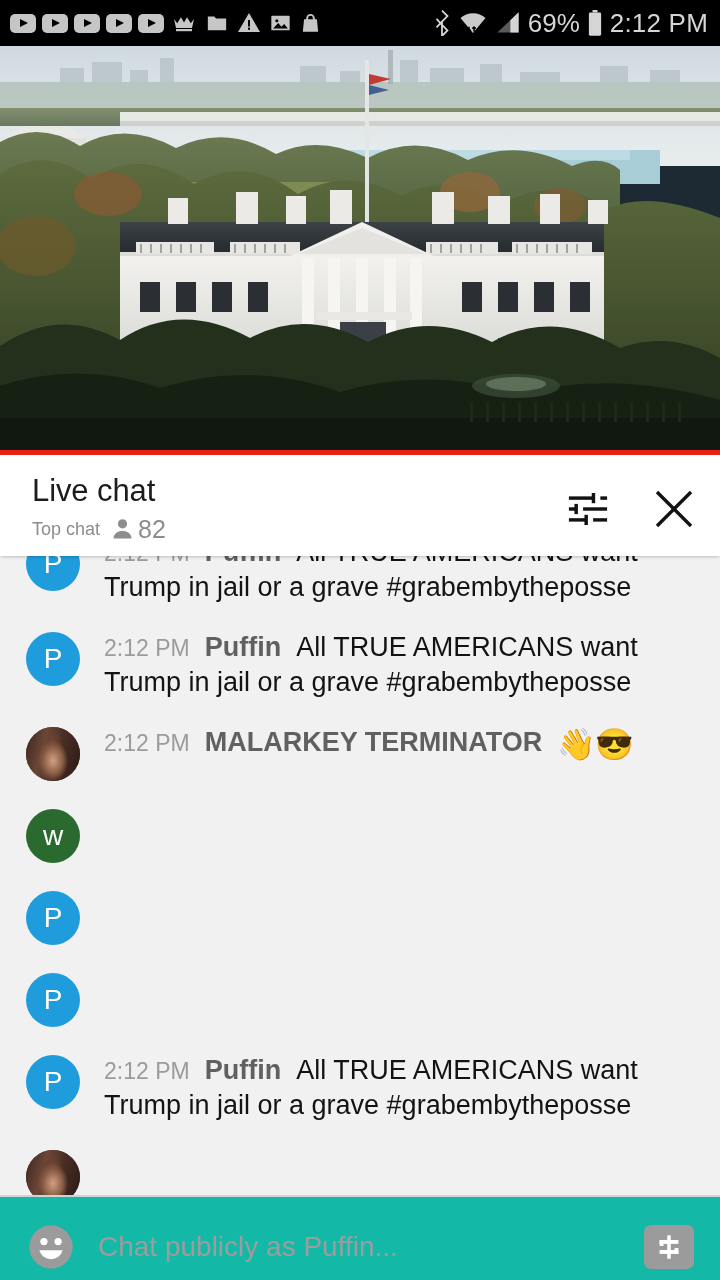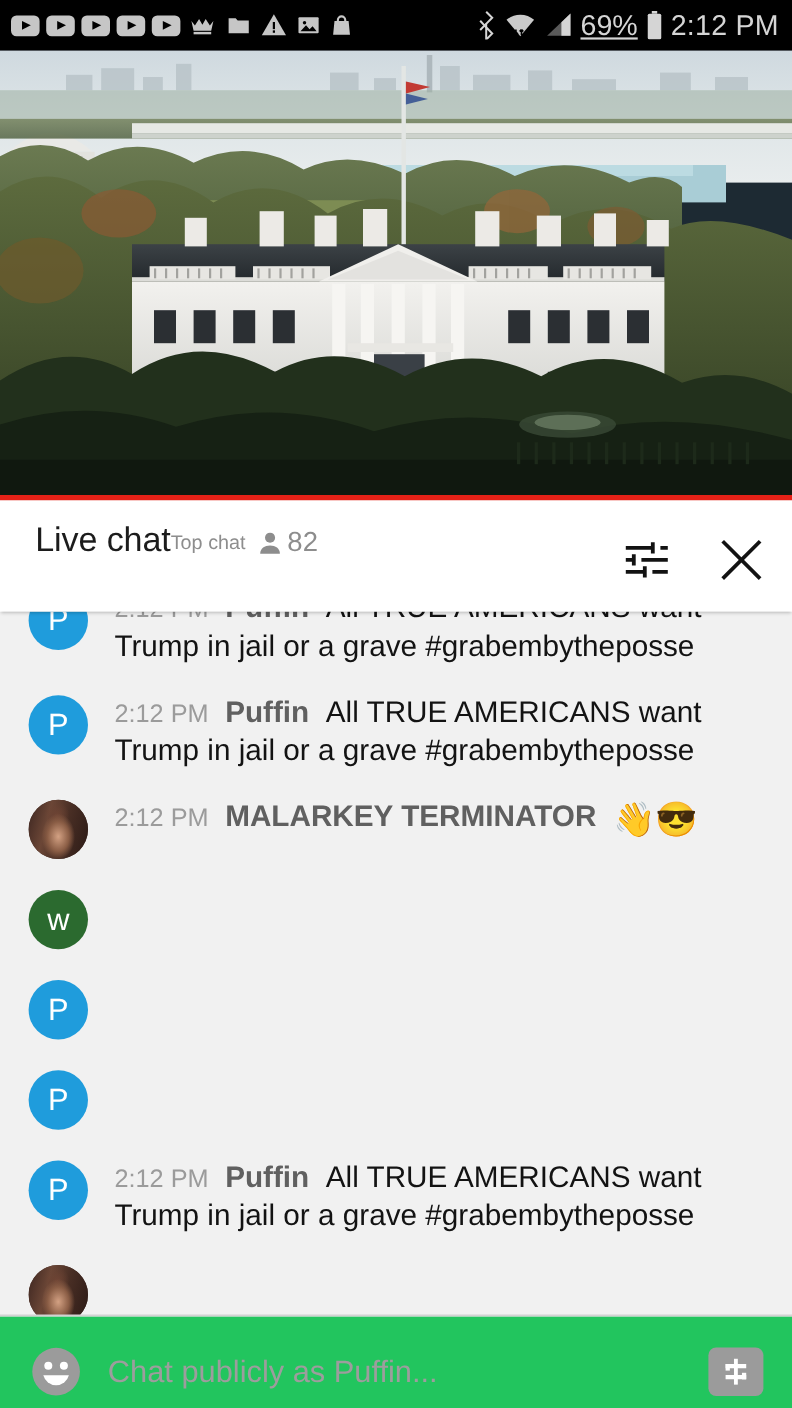--- a/index.html
+++ b/index.html
@@ -23,21 +23,21 @@
     width:26px; height:19px; background:#c6c6c6; border-radius:5px;
     position:relative; flex:none;
   }
   .yt-ico:after{
     content:""; position:absolute; left:10px; top:5px;
     border-left:8px solid #000; border-top:4.5px solid transparent;
     border-bottom:4.5px solid transparent;
   }
   .sb-glyph{ color:#c6c6c6; line-height:1; flex:none; display:block; }
   .sb-text{ color:#d5d5d5; font-size:26px; letter-spacing:.2px; }
-  .sb-pct{ color:#d5d5d5; font-size:26px;text-decoration:underline; }
+  .sb-pct{ color:#d5d5d5; font-size:26px; }
 
   
   .video{
     position:absolute; top:46px; left:0; width:720px; height:404px;
     overflow:hidden; background:#1d2a33;
   }
   .video svg{ display:block; width:720px; height:404px; }
   .progress{
     position:absolute; top:450px; left:0; width:720px; height:5px;
     background:#2a2a2a;
@@ -45,21 +45,21 @@
   .progress .fill{ height:100%; width:100%; background:#e62117; }
 
   
   .chat-header{
     position:absolute; top:455px; left:0; width:720px; height:101px;
     background:#fff; display:flex; align-items:flex-start;
     padding:18px 22px 0 32px;
     box-shadow:0 2px 3px -1px rgba(0,0,0,.22);
     z-index:5;
   }
-  .ch-titles{ display:flex; flex-direction:row; }
+  .ch-titles{ display:flex; flex-direction:column; }
   .ch-title{ font-size:31px; color:#1c1c1c; line-height:1.15; letter-spacing:-.1px;}
   .ch-sub{ display:flex; align-items:center; gap:10px; margin-top:6px; }
   .ch-subtext{ font-size:18px; color:#8d8d8d; }
   .ch-viewers{ display:flex; align-items:center; gap:3px; }
   .ch-count{ font-size:25px; color:#8d8d8d; }
   .ch-actions{ margin-left:auto; display:flex; align-items:center; gap:40px; padding-top:12px;}
   .icon-btn{ display:flex; align-items:center; justify-content:center; cursor:pointer; }
 
   
   .chat-list{
@@ -91,21 +91,21 @@
   .body{ color:#131313; }
   .emoji{ font-size:31px; vertical-align:-4px; }
 
   
   .divider{
     position:absolute; top:1195px; left:0; width:720px; height:2px;
     background:#d2d2d2;
   }
   .inputbar{
     position:absolute; top:1197px; left:0; width:720px; height:83px;
-    background:#22c55e; display:flex; align-items:center; padding:16px 26px 0 26px;
+    background:#14b8a6; display:flex; align-items:center; padding:16px 26px 0 26px;
   }
   .emoji-btn{ width:50px; height:50px; flex:none; margin-right:22px; cursor:pointer; }
   .chat-input{
     flex:1; border:none; outline:none; background:transparent;
     font-family:"Liberation Sans", sans-serif;
     font-size:28px; color:#3a3a3a;
   }
   .chat-input::placeholder{ color:#9d9d9d; }
   .superchat{
     width:50px; height:44px; border-radius:7px; background:#9b9b9b; flex:none;

